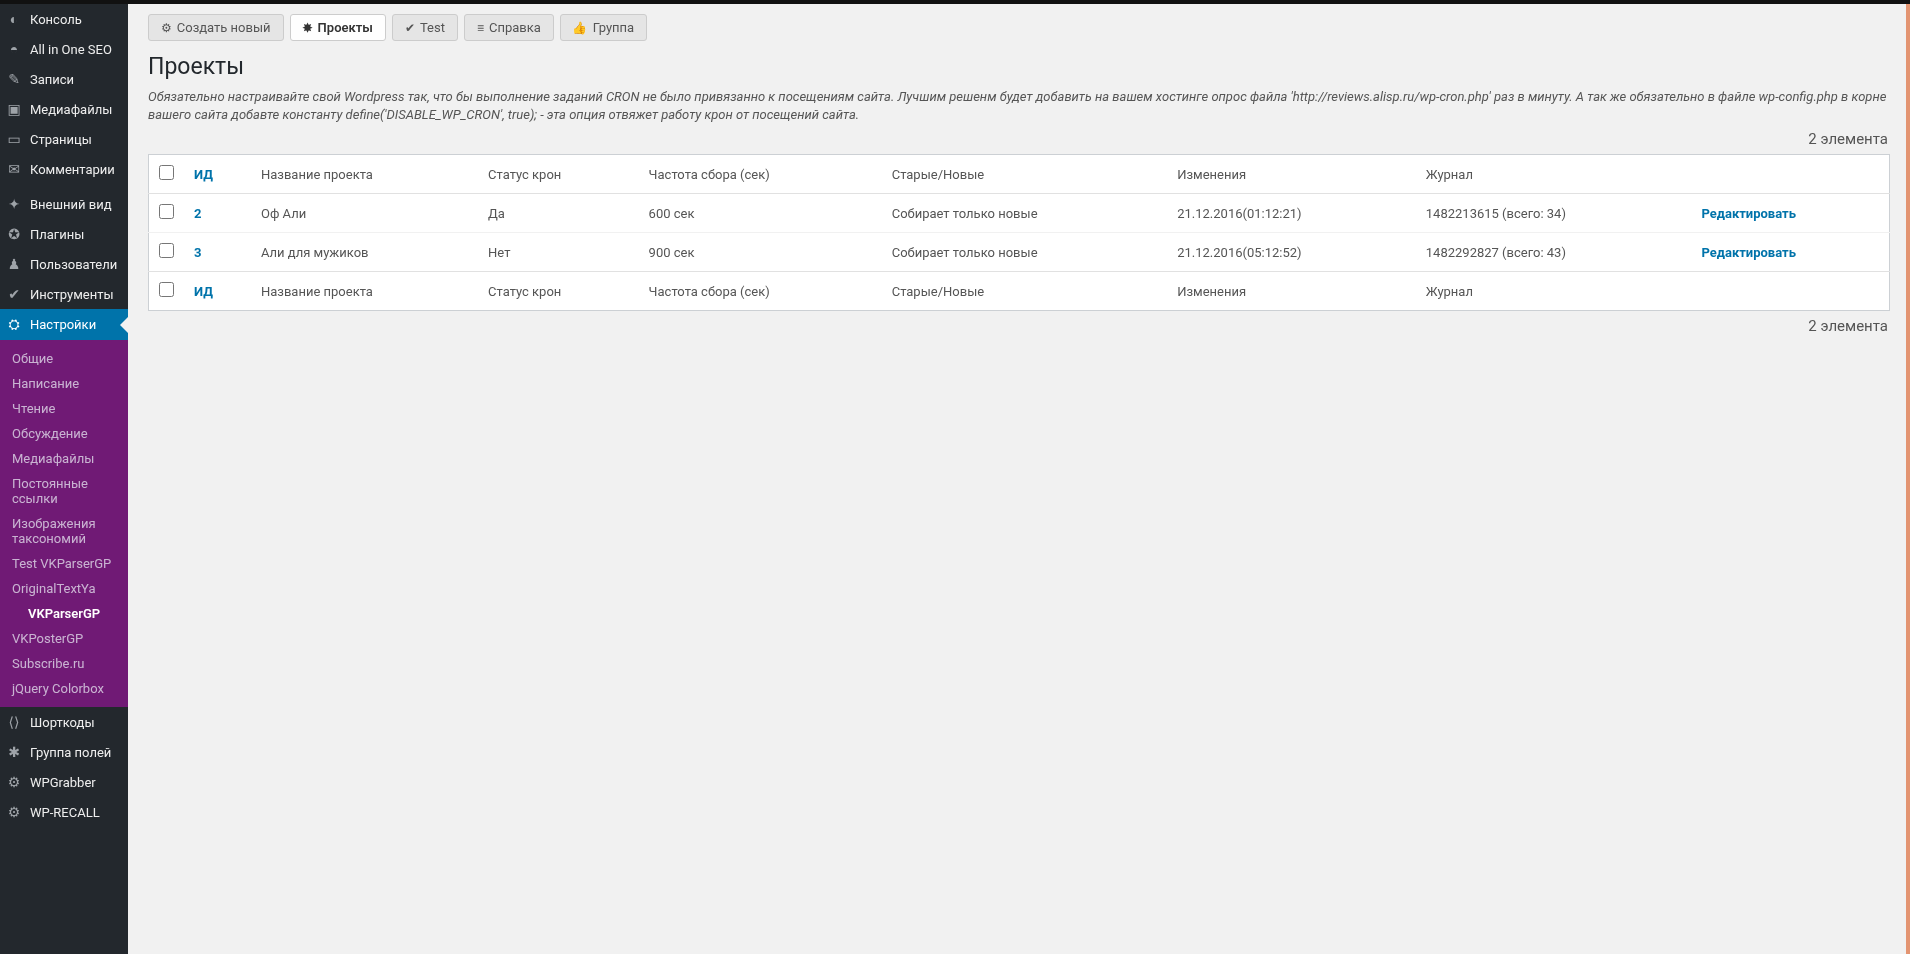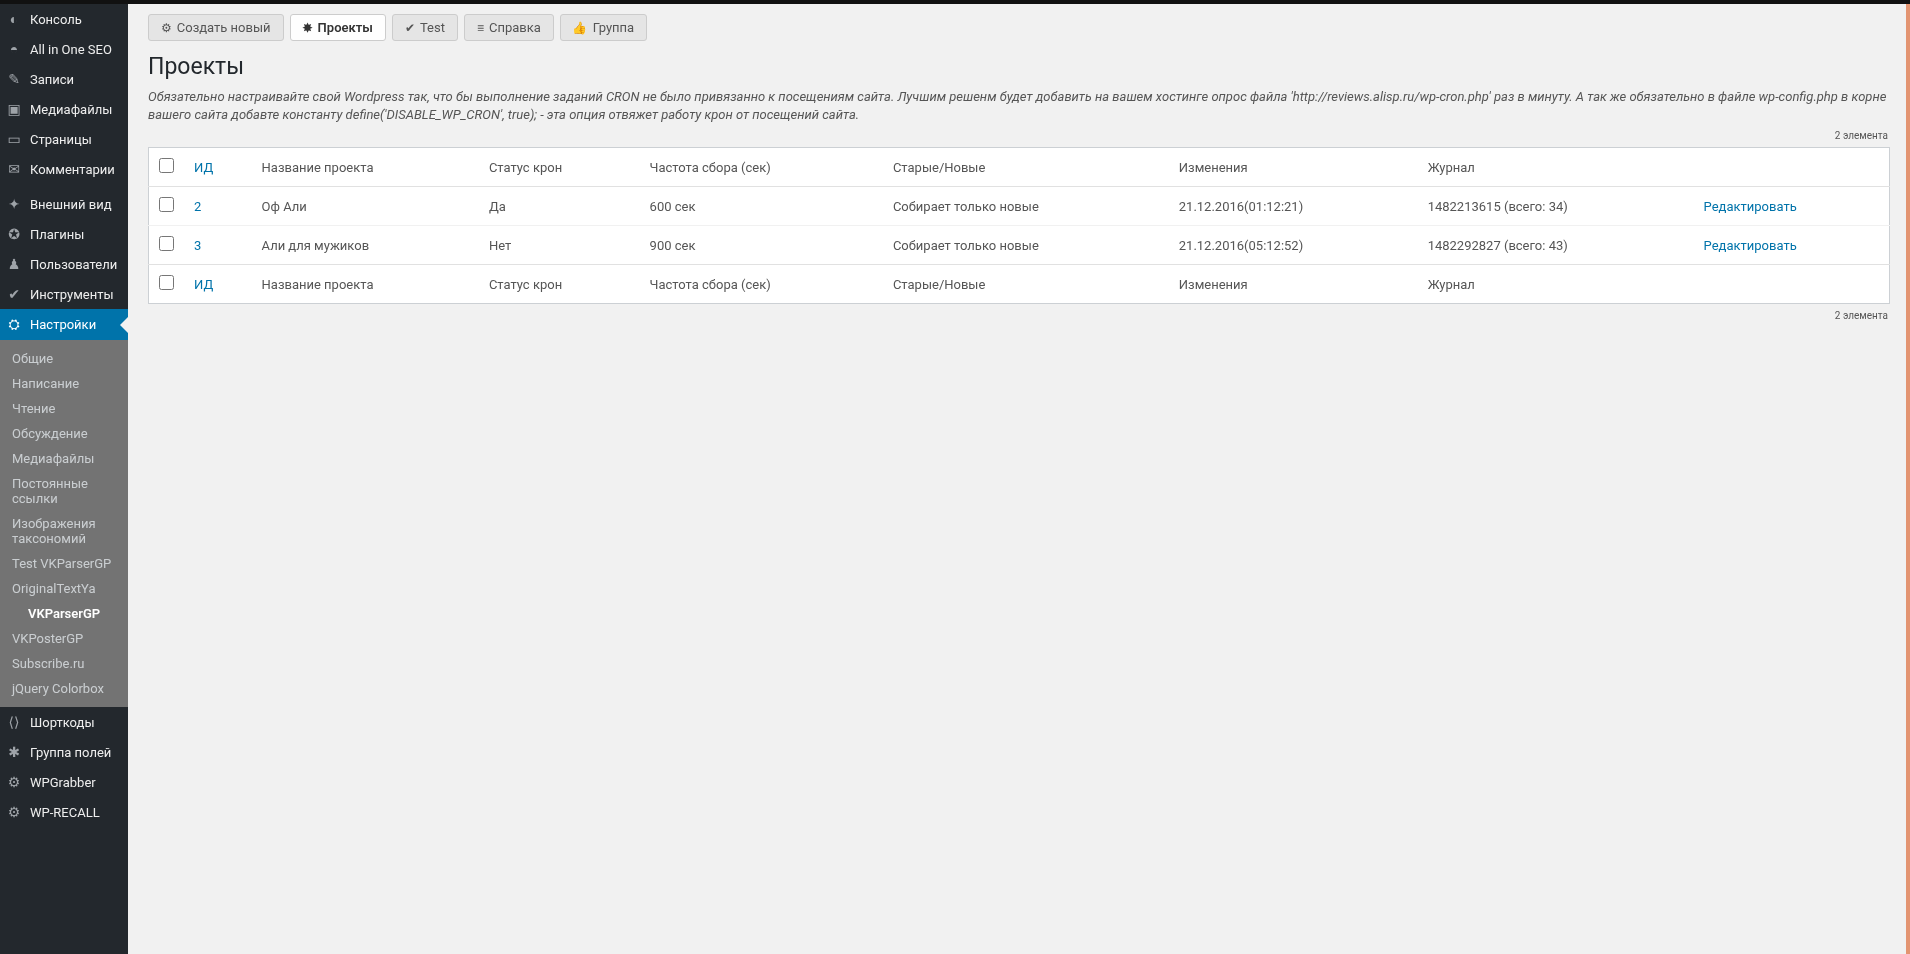--- a/index.html
+++ b/index.html
@@ -43,21 +43,21 @@
 }
 .menu-icon {
   width: 20px;
   text-align: center;
   color: rgba(240,245,250,0.6);
   margin-right: 6px;
   font-size: 14px;
 }
 .menu-item.active .menu-icon { color:#fff; }
 .submenu {
-  background: #737373;
+  background: #701a75;
   padding: 6px 0;
 }
 .submenu-item {
   color: rgba(240,245,250,0.7);
   padding: 5px 12px;
   font-size: 13px;
   cursor: pointer;
 }
 .submenu-item.current { color: #fff; font-weight: 600; margin-left: 16px; }
 
@@ -97,21 +97,21 @@
 }
 .subtitle {
   font-style: italic;
   color: #555;
   font-size: 13px;
   line-height: 1.4;
 }
 .table-nav {
   text-align: right;
   color: #555;
-  font-size: 10px;
+  font-size: 15px;
   margin: 6px 2px;
 }
 table.list {
   width: 100%;
   background: #fff;
   border: 1px solid #ccd0d4;
   border-collapse: collapse;
 }
 table.list th, table.list td {
   text-align: left;
@@ -122,21 +122,21 @@
 table.list thead th {
   border-bottom: 1px solid #e1e1e1;
   font-weight:400;
 }
 table.list tfoot th {
   border-top: 1px solid #e1e1e1;
   font-weight:400;
 }
 table.list tbody tr { border-bottom:1px solid #f1f1f1; }
 table.list tbody tr:last-child { border-bottom:none; }
-a.link { color: #0073aa; text-decoration: none; }
+a.link { color: #0073aa; text-decoration: none; font-weight: bold; }
 td.actions { text-align:left; }
 .cb-col { width: 30px; text-align:center; }
 input[type=checkbox]{ width:15px; height:15px; border:1px solid #bbb; border-radius:3px; }
 .right-edge {
   position:fixed;
   right:0; top:4px; bottom:0;
   width:4px;
   background: #e39471;
 }
 </style>

